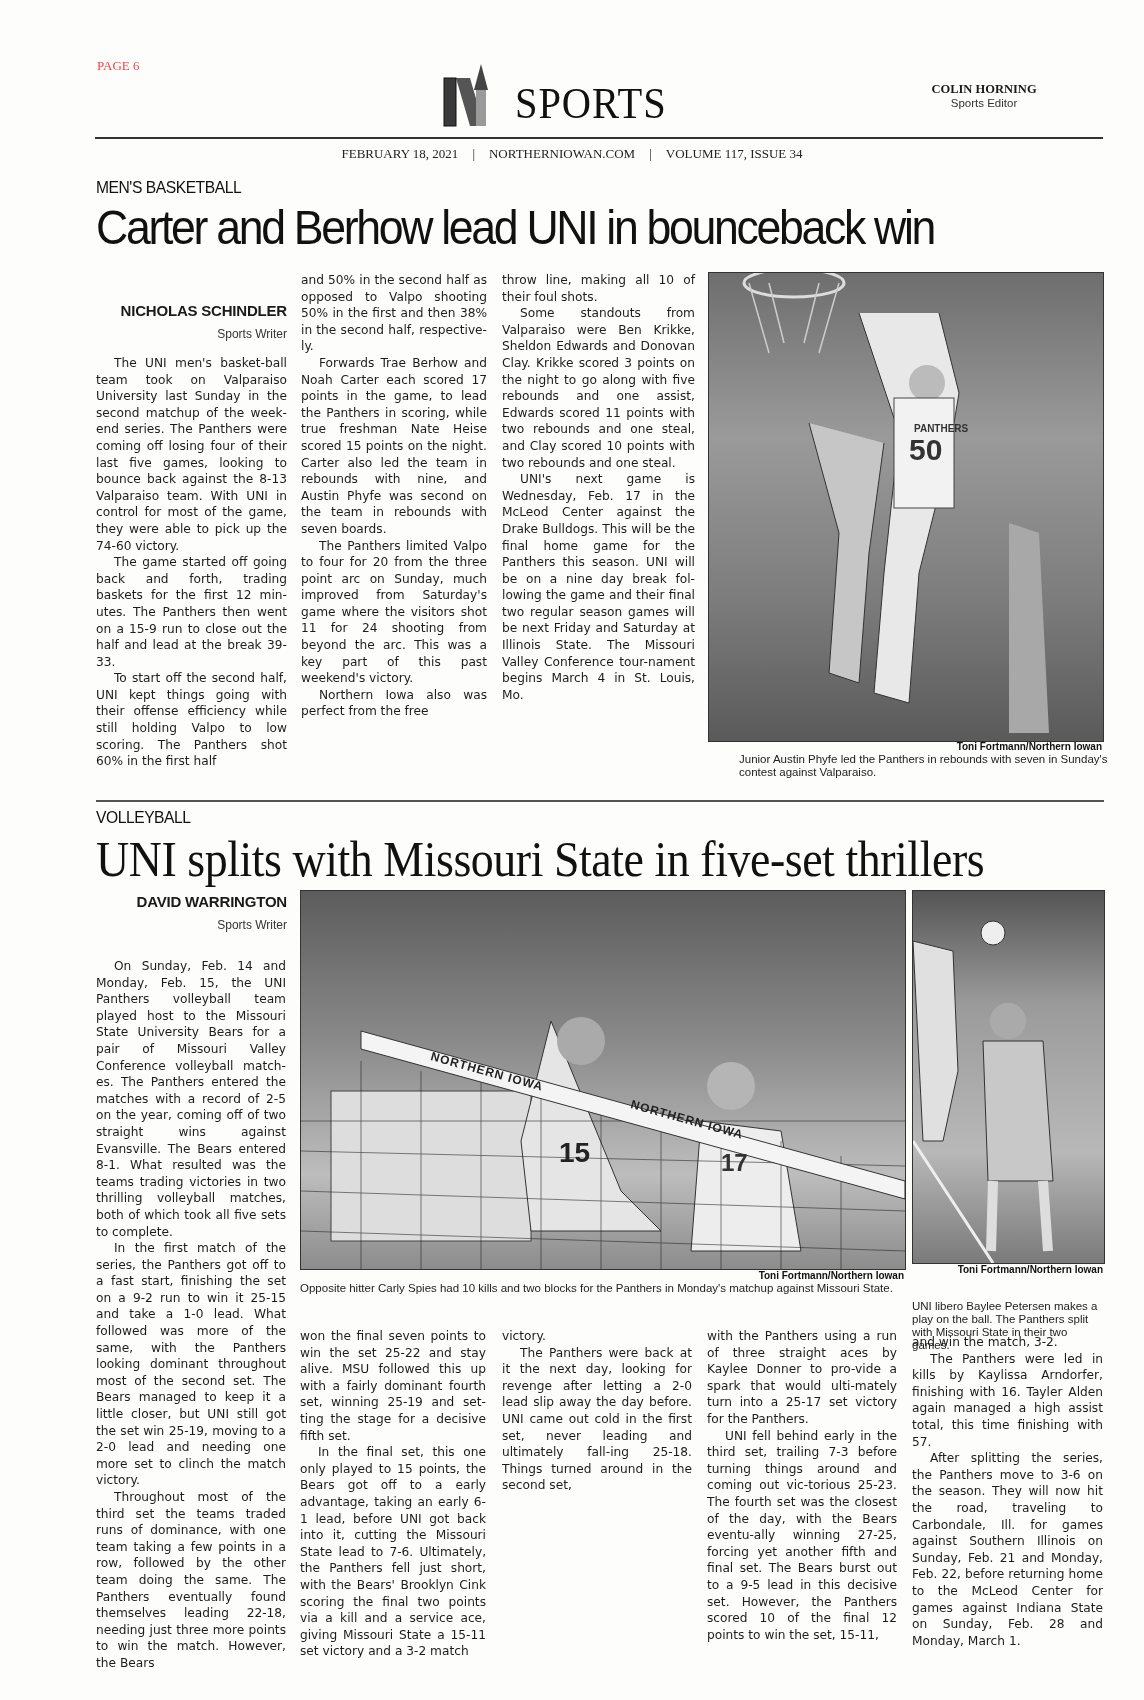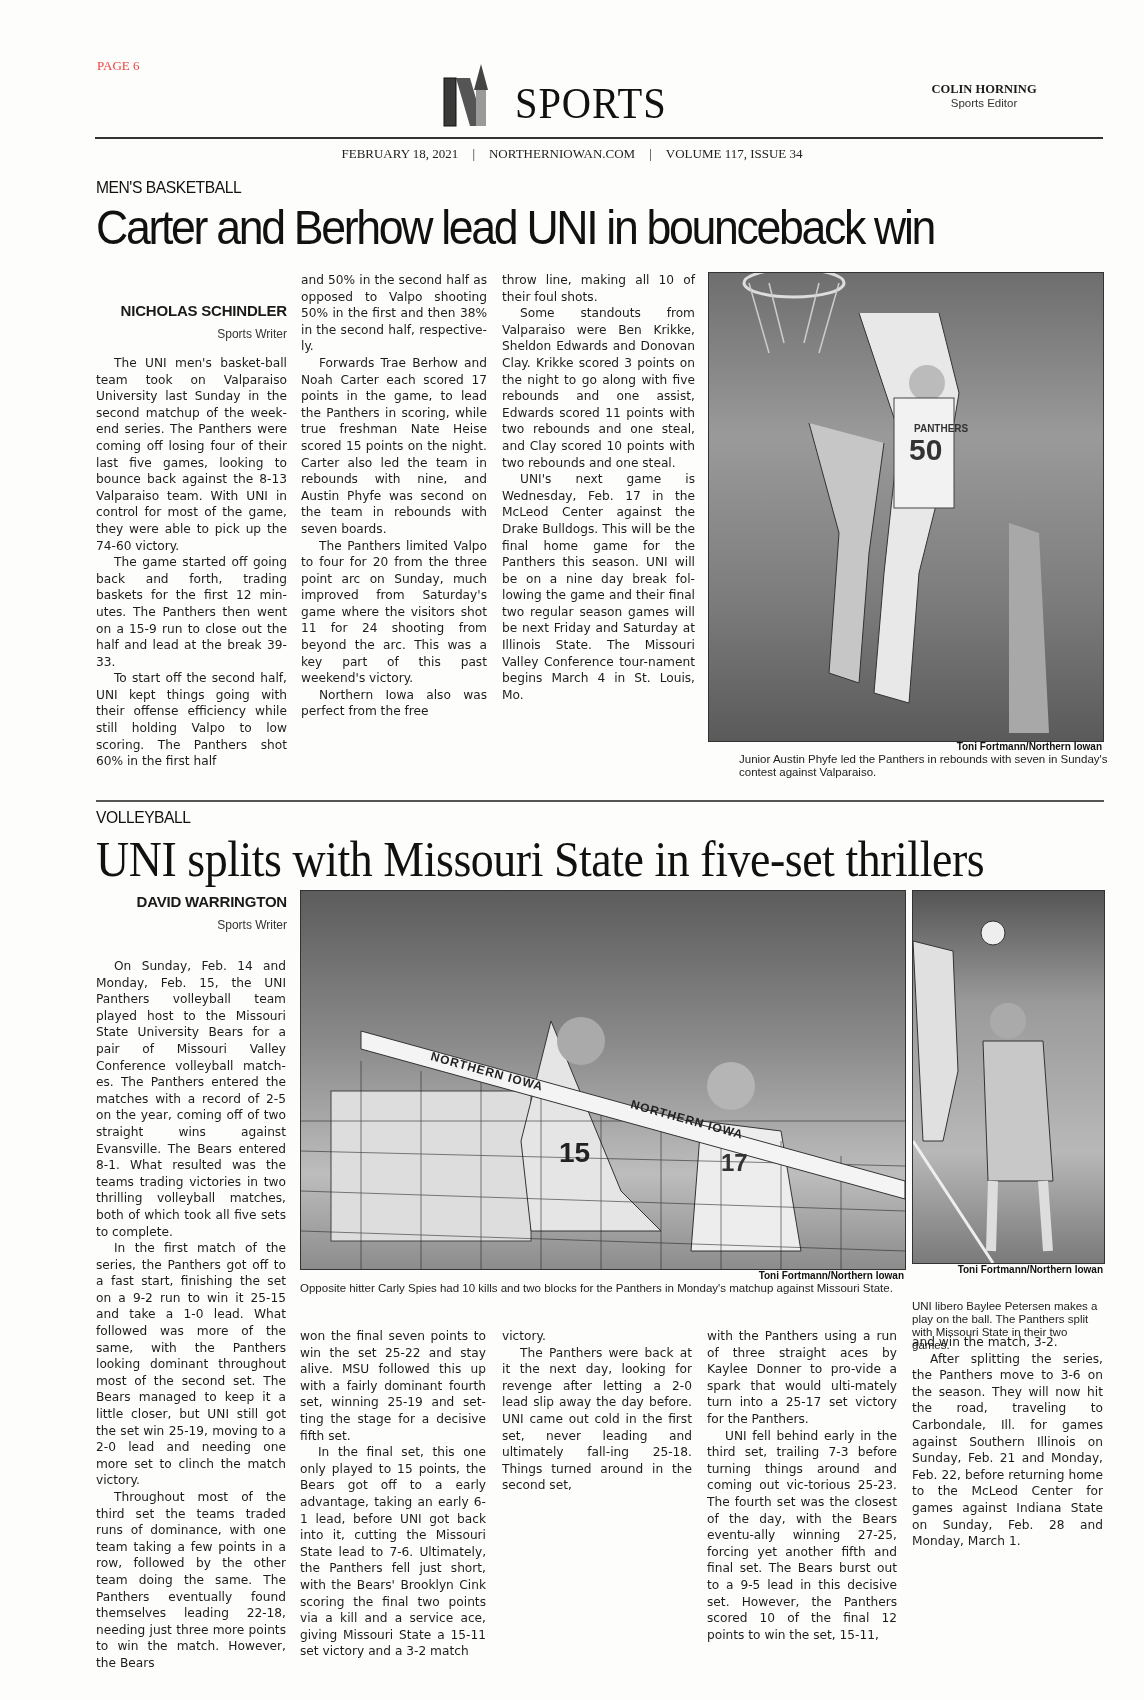--- a/index.html
+++ b/index.html
@@ -167,14 +167,15 @@
   <p>The Panthers were back at it the next day, looking for revenge after letting a 2-0 lead slip away the day before. UNI came out cold in the first set, never leading and ultimately fall-ing 25-18. Things turned around in the second set,</p>
 </div>
 
 <div class="abs col" style="left:707px; top:1328px; width:190px;">
   <p class="noind">with the Panthers using a run of three straight aces by Kaylee Donner to pro-vide a spark that would ulti-mately turn into a 25-17 set victory for the Panthers.</p>
   <p>UNI fell behind early in the third set, trailing 7-3 before turning things around and coming out vic-torious 25-23. The fourth set was the closest of the day, with the Bears eventu-ally winning 27-25, forcing yet another fifth and final set. The Bears burst out to a 9-5 lead in this decisive set. However, the Panthers scored 10 of the final 12 points to win the set, 15-11,</p>
 </div>
 
 <div class="abs col" style="left:912px; top:1334px; width:191px;">
   <p class="noind">and win the match, 3-2.</p>
+  <p>The Panthers were led in kills by Kaylissa Arndorfer, finishing with 16. Tayler Alden again managed a high assist total, this time finishing with 57.</p>
   <p>After splitting the series, the Panthers move to 3-6 on the season. They will now hit the road, traveling to Carbondale, Ill. for games against Southern Illinois on Sunday, Feb. 21 and Monday, Feb. 22, before returning home to the McLeod Center for games against Indiana State on Sunday, Feb. 28 and Monday, March 1.</p>
 </div>
 
 </body></html>

